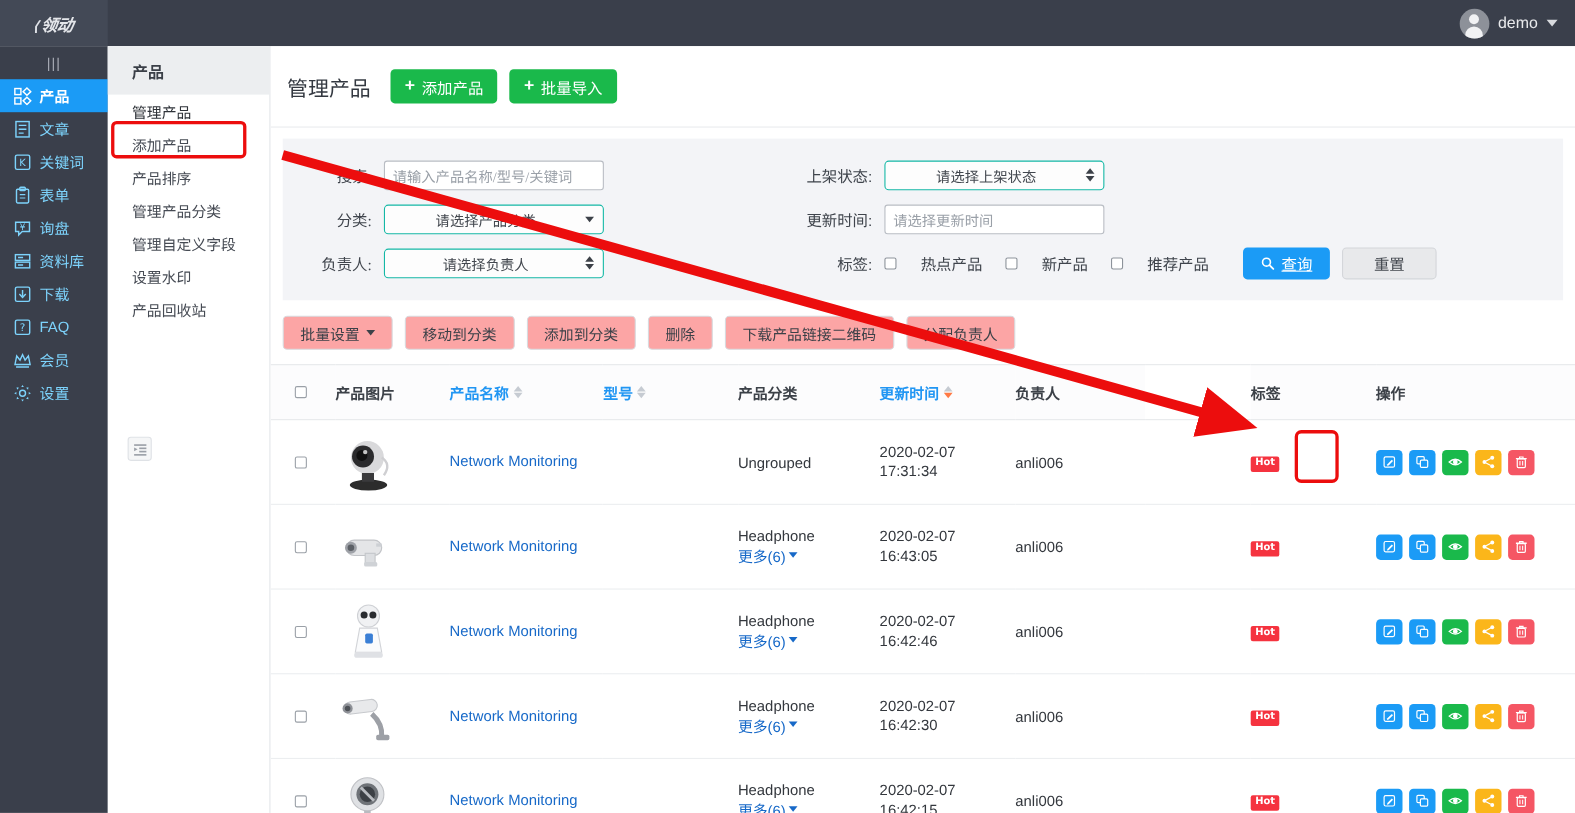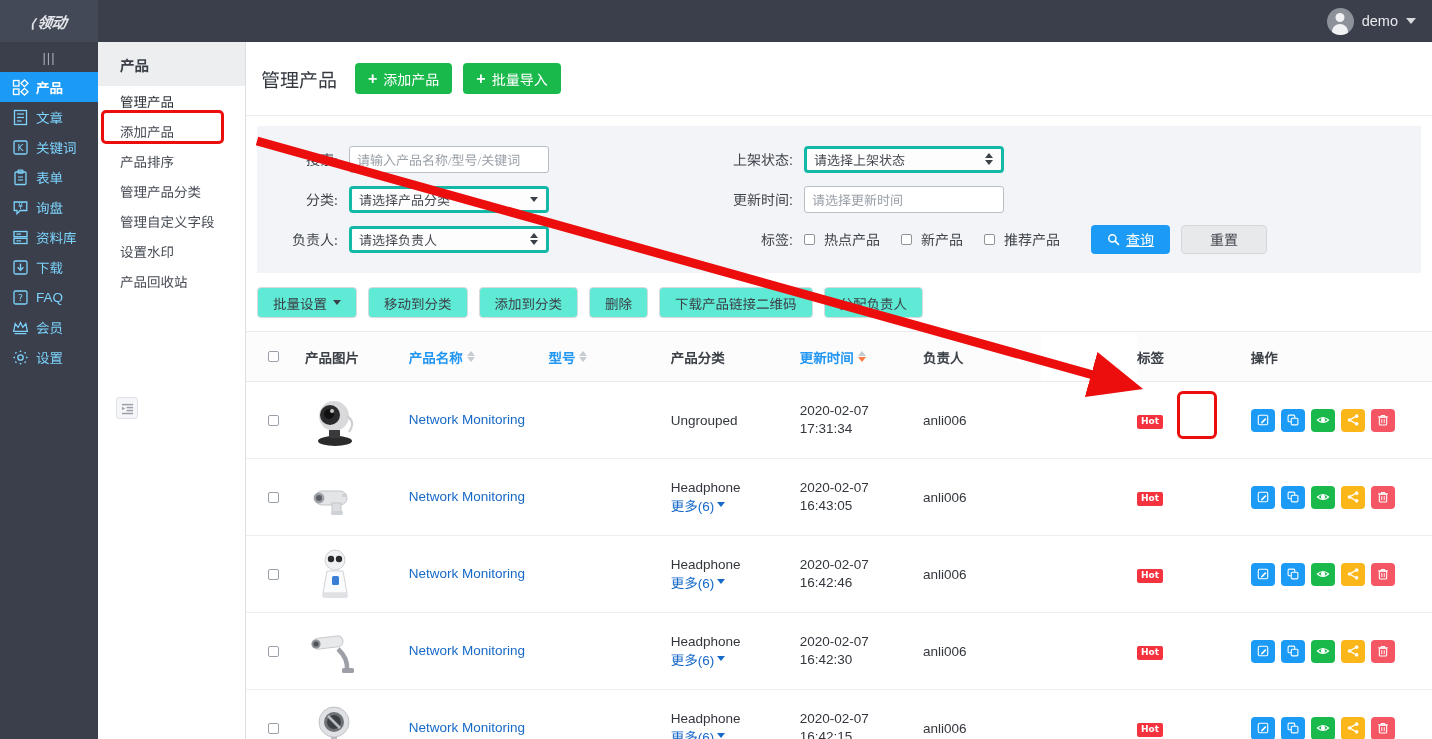--- a/index.html
+++ b/index.html
@@ -129,40 +129,40 @@
     font-size: 14px; color: #3f444c;
   }
   .f-input {
     height: 27px; border: 1px solid #b9bdc4; border-radius: 3px;
     background: #fff; font-size: 13px; color: #9aa0a8;
     padding: 0 7px; width: 200px; font-family: inherit;
     display: flex; align-items: center;
   }
   .f-input.wide { width: 200px; }
   .f-select {
-    height: 27px; border: 3px solid #14b8a6; border-radius: 3px;
+    height: 27px; border: 1px solid #14b8a6; border-radius: 3px;
     background: #fdfdfd; font-size: 13px; color: #43484f;
     padding: 0 22px 0 7px; width: 200px;
-    display: flex; align-items: center; position: relative; cursor: pointer;
+    display: flex; align-items: center; position: relative; cursor: pointer; justify-content: center;
   }
   .f-select.rounded { border-radius: 4px; }
   .sel-caret-dn {
     position: absolute; right: 8px; top: 50%; margin-top: -2px;
     width: 0; height: 0; border-left: 4px solid transparent;
     border-right: 4px solid transparent; border-top: 5px solid #3c4148;
   }
   .sel-spinner {
     position: absolute; right: 8px; top: 50%; transform: translateY(-50%);
     display: flex; flex-direction: column; gap: 2px;
   }
   .sp-up { width:0;height:0;border-left:4px solid transparent;border-right:4px solid transparent;border-bottom:5px solid #3c4148; }
   .sp-dn { width:0;height:0;border-left:4px solid transparent;border-right:4px solid transparent;border-top:5px solid #3c4148; }
 
   .chk-group { display: flex; align-items: center; gap: 21px; }
-  .chk-item { display: flex; align-items: center; gap: 9px; cursor: pointer; font-size: 14px; color: #3f444c; }
+  .chk-item { display: flex; align-items: center; gap: 22px; cursor: pointer; font-size: 14px; color: #3f444c; }
   .chk-box {
     width: 11px; height: 11px; border: 1px solid #8d939b;
     background: #fff; border-radius: 2px; flex: 0 0 11px;
   }
   .btn-query {
     background: #1b9bf6; color: #fff; border: none; border-radius: 4px;
     height: 29px; padding: 0 16px; font-size: 14px; cursor: pointer;
     display: inline-flex; align-items: center; gap: 6px; margin-left: 31px;
     font-family: inherit;
   }
@@ -172,21 +172,21 @@
     cursor: pointer; margin-left: 11px; font-family: inherit;
   }
   .q-underline { text-decoration: underline; }
 
   
   .toolbar {
     display: flex; align-items: center; gap: 11px;
     padding: 14px 0 13px 11px;
   }
   .tb-btn {
-    height: 31px; background: #5eead4; border: 1px solid #d8dade;
+    height: 31px; background: #fca5a5; border: 1px solid #d8dade;
     border-radius: 4px; font-size: 13.5px; color: #3c4148; cursor: pointer;
     padding: 0 15px; display: inline-flex; align-items: center; gap: 6px;
     font-family: inherit; white-space: nowrap;
   }
   .tb-btn .mini-caret {
     width:0;height:0;border-left:4px solid transparent;border-right:4px solid transparent;border-top:5px solid #3c4148;
   }
 
   
   .tbl { width: 1186px; border-collapse: collapse; table-layout: fixed; }

